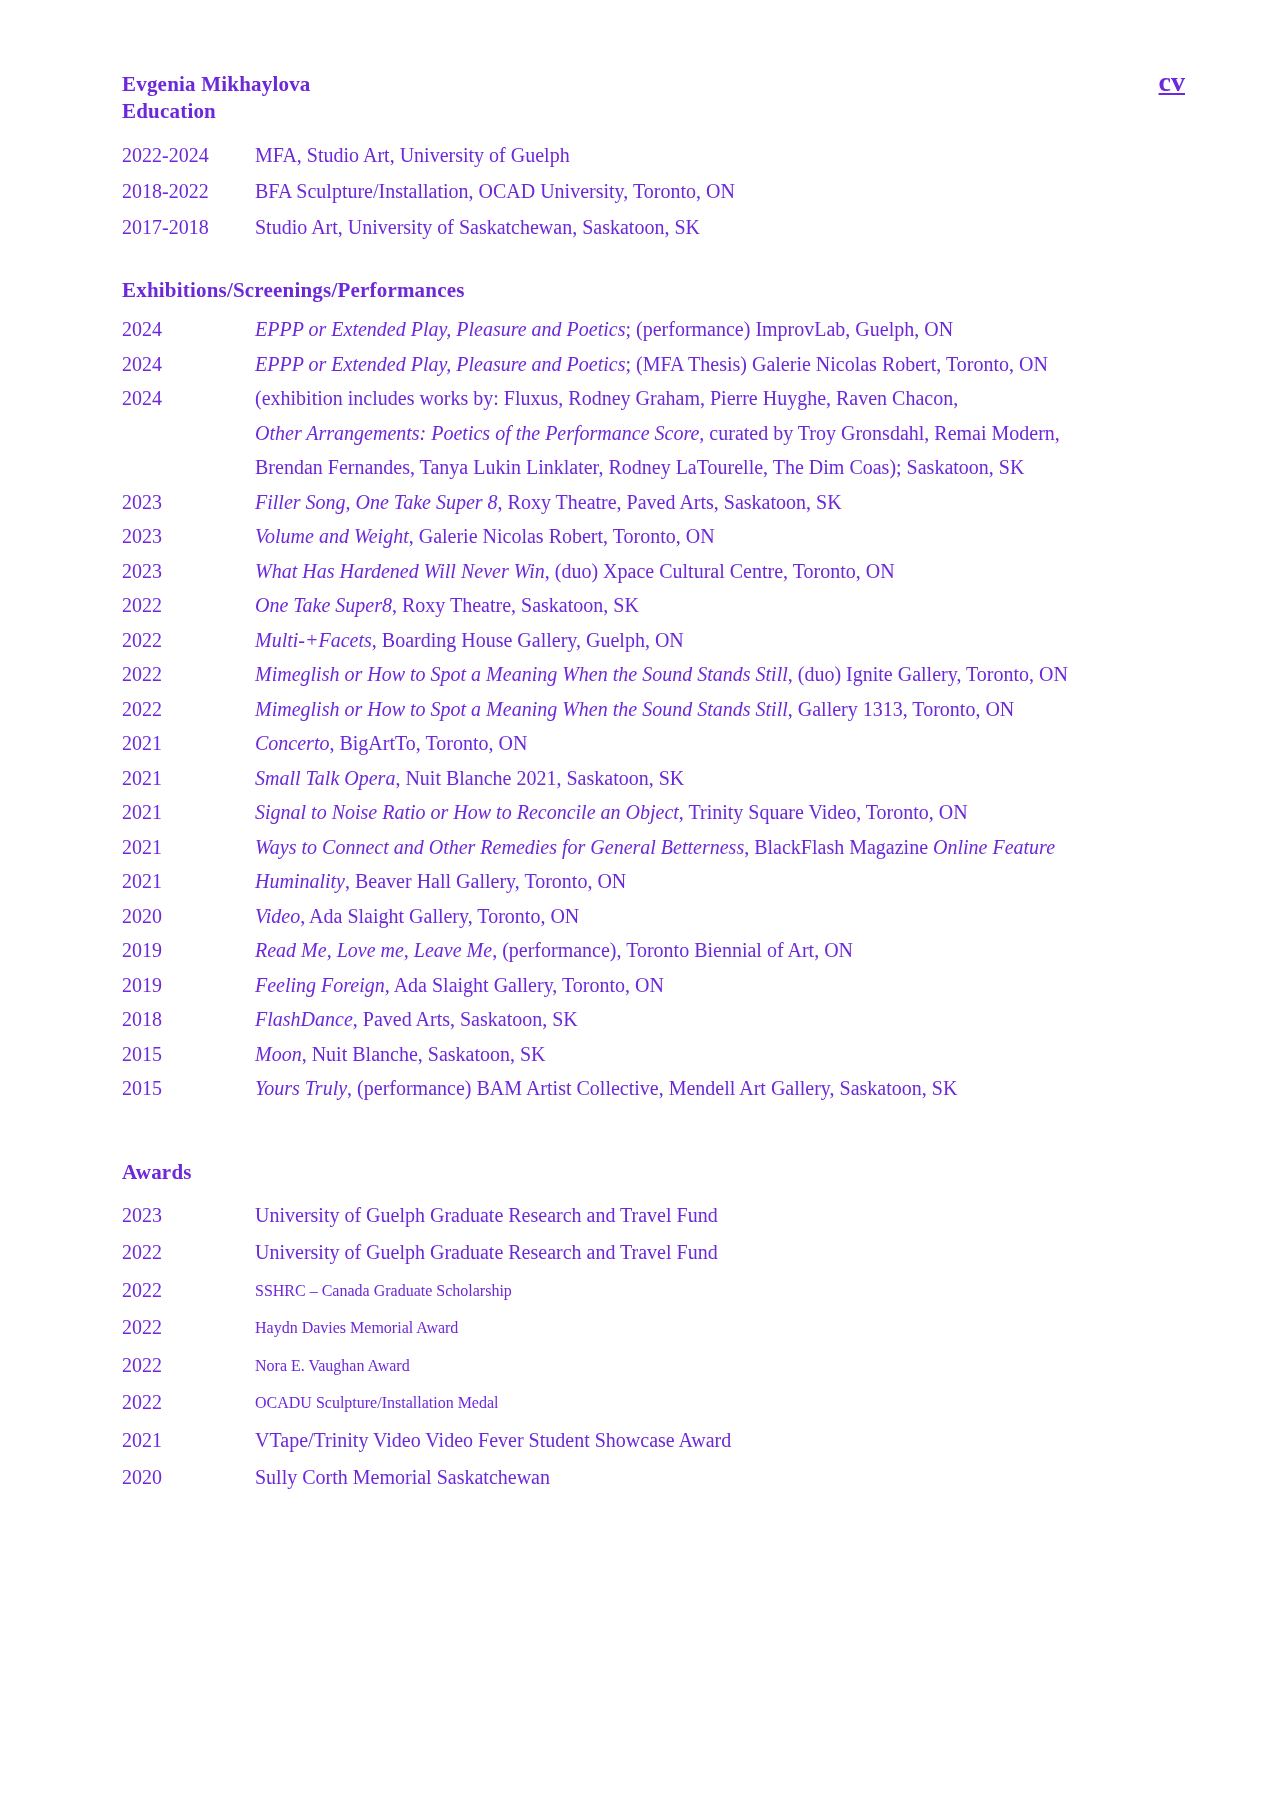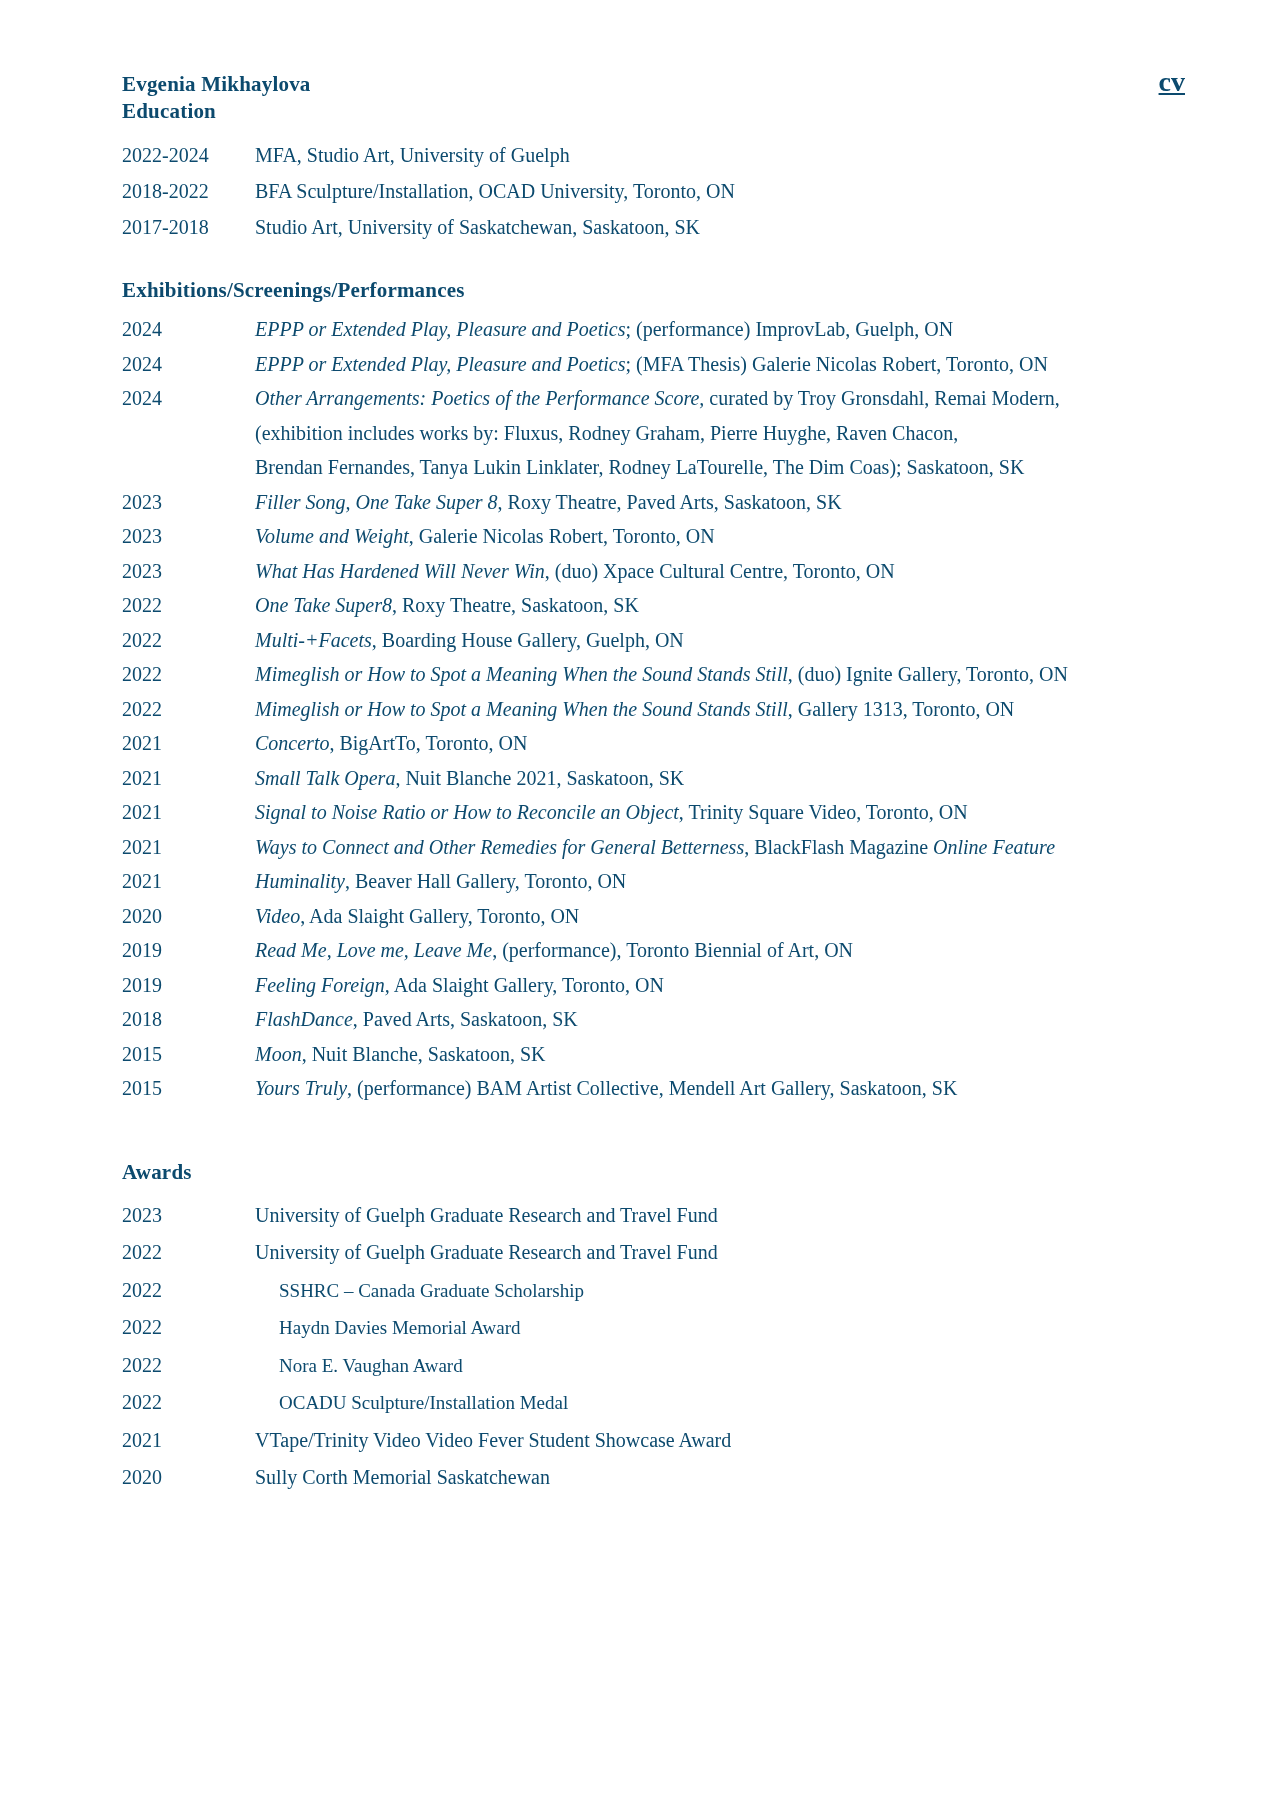--- a/index.html
+++ b/index.html
@@ -7,21 +7,21 @@
     margin: 0;
     padding: 0;
     background: #ffffff;
   }
   .page {
     position: relative;
     width: 1275px;
     height: 1646px;
     margin: 0 auto;
     background: #ffffff;
-    color: #0c4a6e;
+    color: #6d28d9;
     font-family: "Liberation Serif", "DejaVu Serif", serif;
     font-size: 20px;
     box-sizing: border-box;
     padding: 66px 90px 0 122px;
     overflow: hidden;
   }
   .hdr {
     display: flex;
     justify-content: space-between;
     align-items: baseline;
@@ -67,21 +67,21 @@
 
   
   .sec-exhibitions { margin-top: 32px; }
   .sec-exhibitions .sec-title { margin-bottom: 9px; }
   .sec-exhibitions .line, .sec-exhibitions .date { line-height: 34.5px; }
 
   
   .sec-awards { margin-top: 53px; font-family: Liberation Serif, serif; }
   .sec-awards .sec-title { margin-bottom: 12px; }
   .sec-awards .line, .sec-awards .date { line-height: 37.5px; }
-  .sec-awards .entry.large .line { font-size: 19px; margin-left: 24px; }
+  .sec-awards .entry.large .line { font-size: 16px; }
 
   .pageno {
     position: absolute;
     right: 90px;
     top: 1712px;
     font-size: 20px;
   }
 </style>
 </head>
 <body>
@@ -124,22 +124,22 @@
         </div>
         <div class="entry">
           <div class="date">2024</div>
           <div class="content">
             <div class="line"><em>EPPP or Extended Play, Pleasure and Poetics</em><span>; (MFA Thesis) Galerie Nicolas Robert, Toronto, ON</span></div>
           </div>
         </div>
         <div class="entry">
           <div class="date">2024</div>
           <div class="content">
+            <div class="line"><span>(exhibition includes works by: Fluxus, Rodney Graham, Pierre Huyghe, Raven Chacon,</span></div>
             <div class="line"><em>Other Arrangements: Poetics of the Performance Score,</em><span> curated by Troy Gronsdahl, Remai Modern,</span></div>
-            <div class="line"><span>(exhibition includes works by: Fluxus, Rodney Graham, Pierre Huyghe, Raven Chacon,</span></div>
             <div class="line"><span>Brendan Fernandes, Tanya Lukin Linklater, Rodney LaTourelle, The Dim Coas); Saskatoon, SK</span></div>
           </div>
         </div>
         <div class="entry">
           <div class="date">2023</div>
           <div class="content">
             <div class="line"><em>Filler Song, One Take Super 8</em><span>, Roxy Theatre, Paved Arts, Saskatoon, SK</span></div>
           </div>
         </div>
         <div class="entry">

